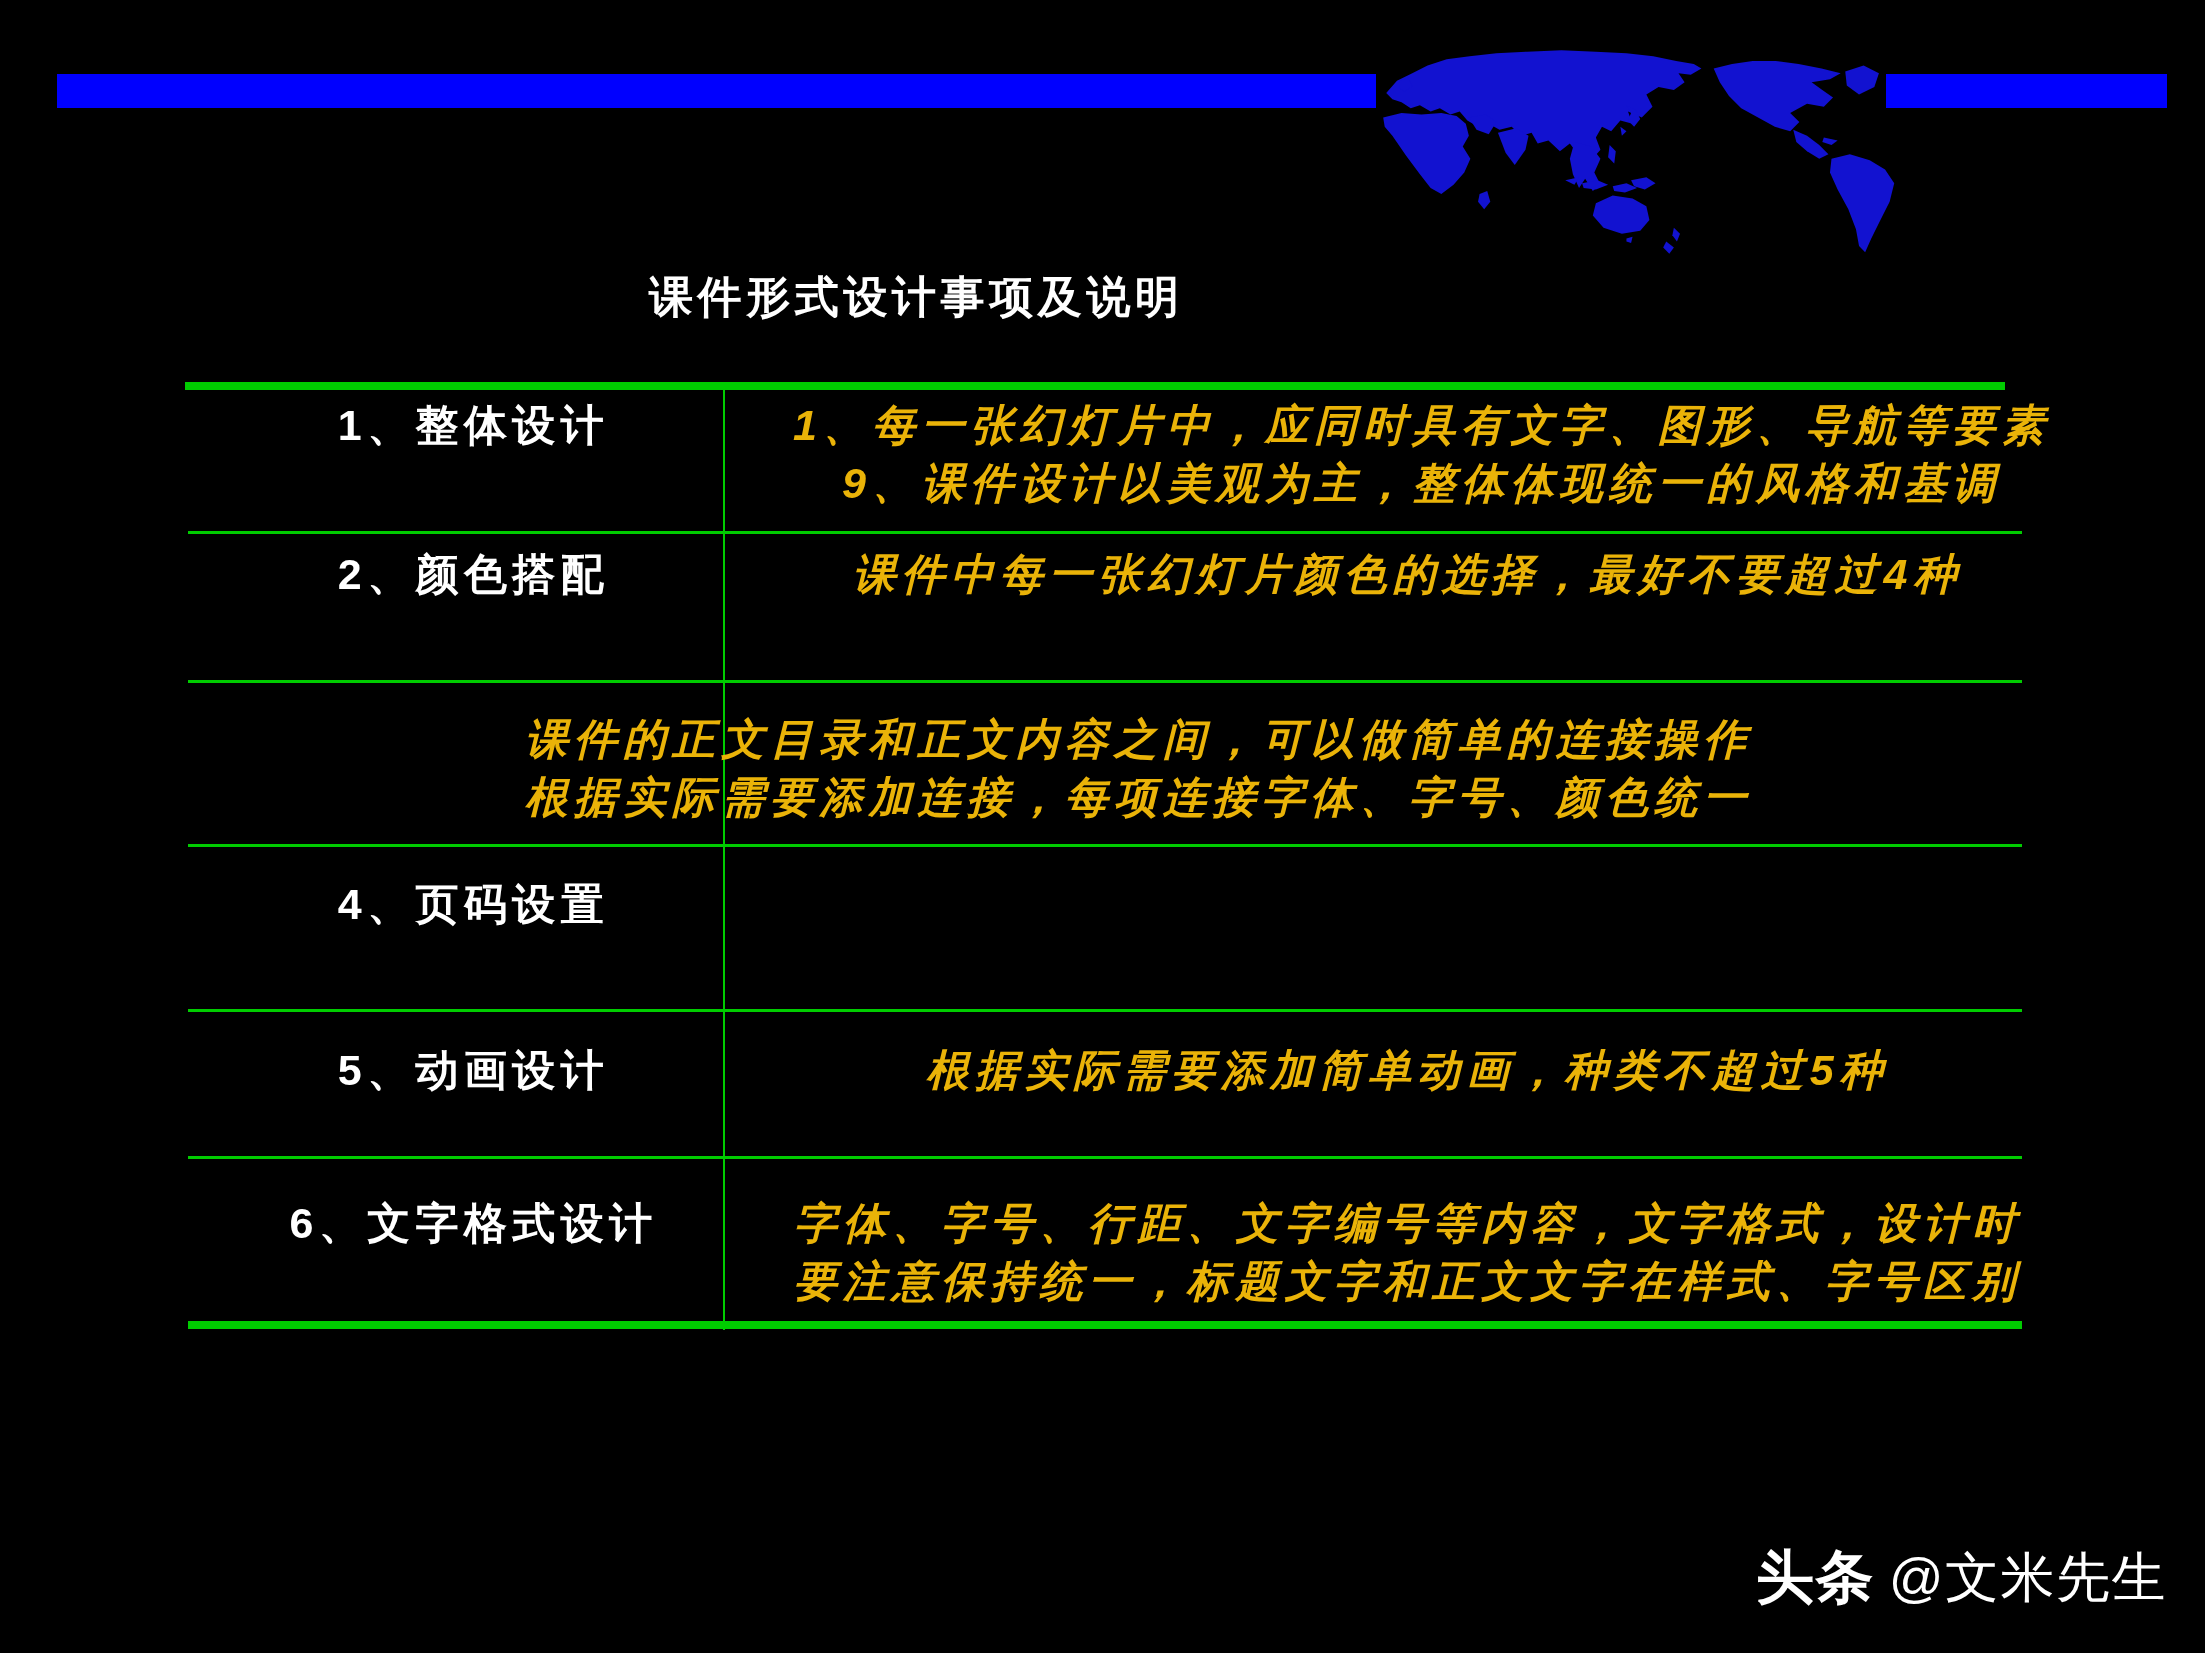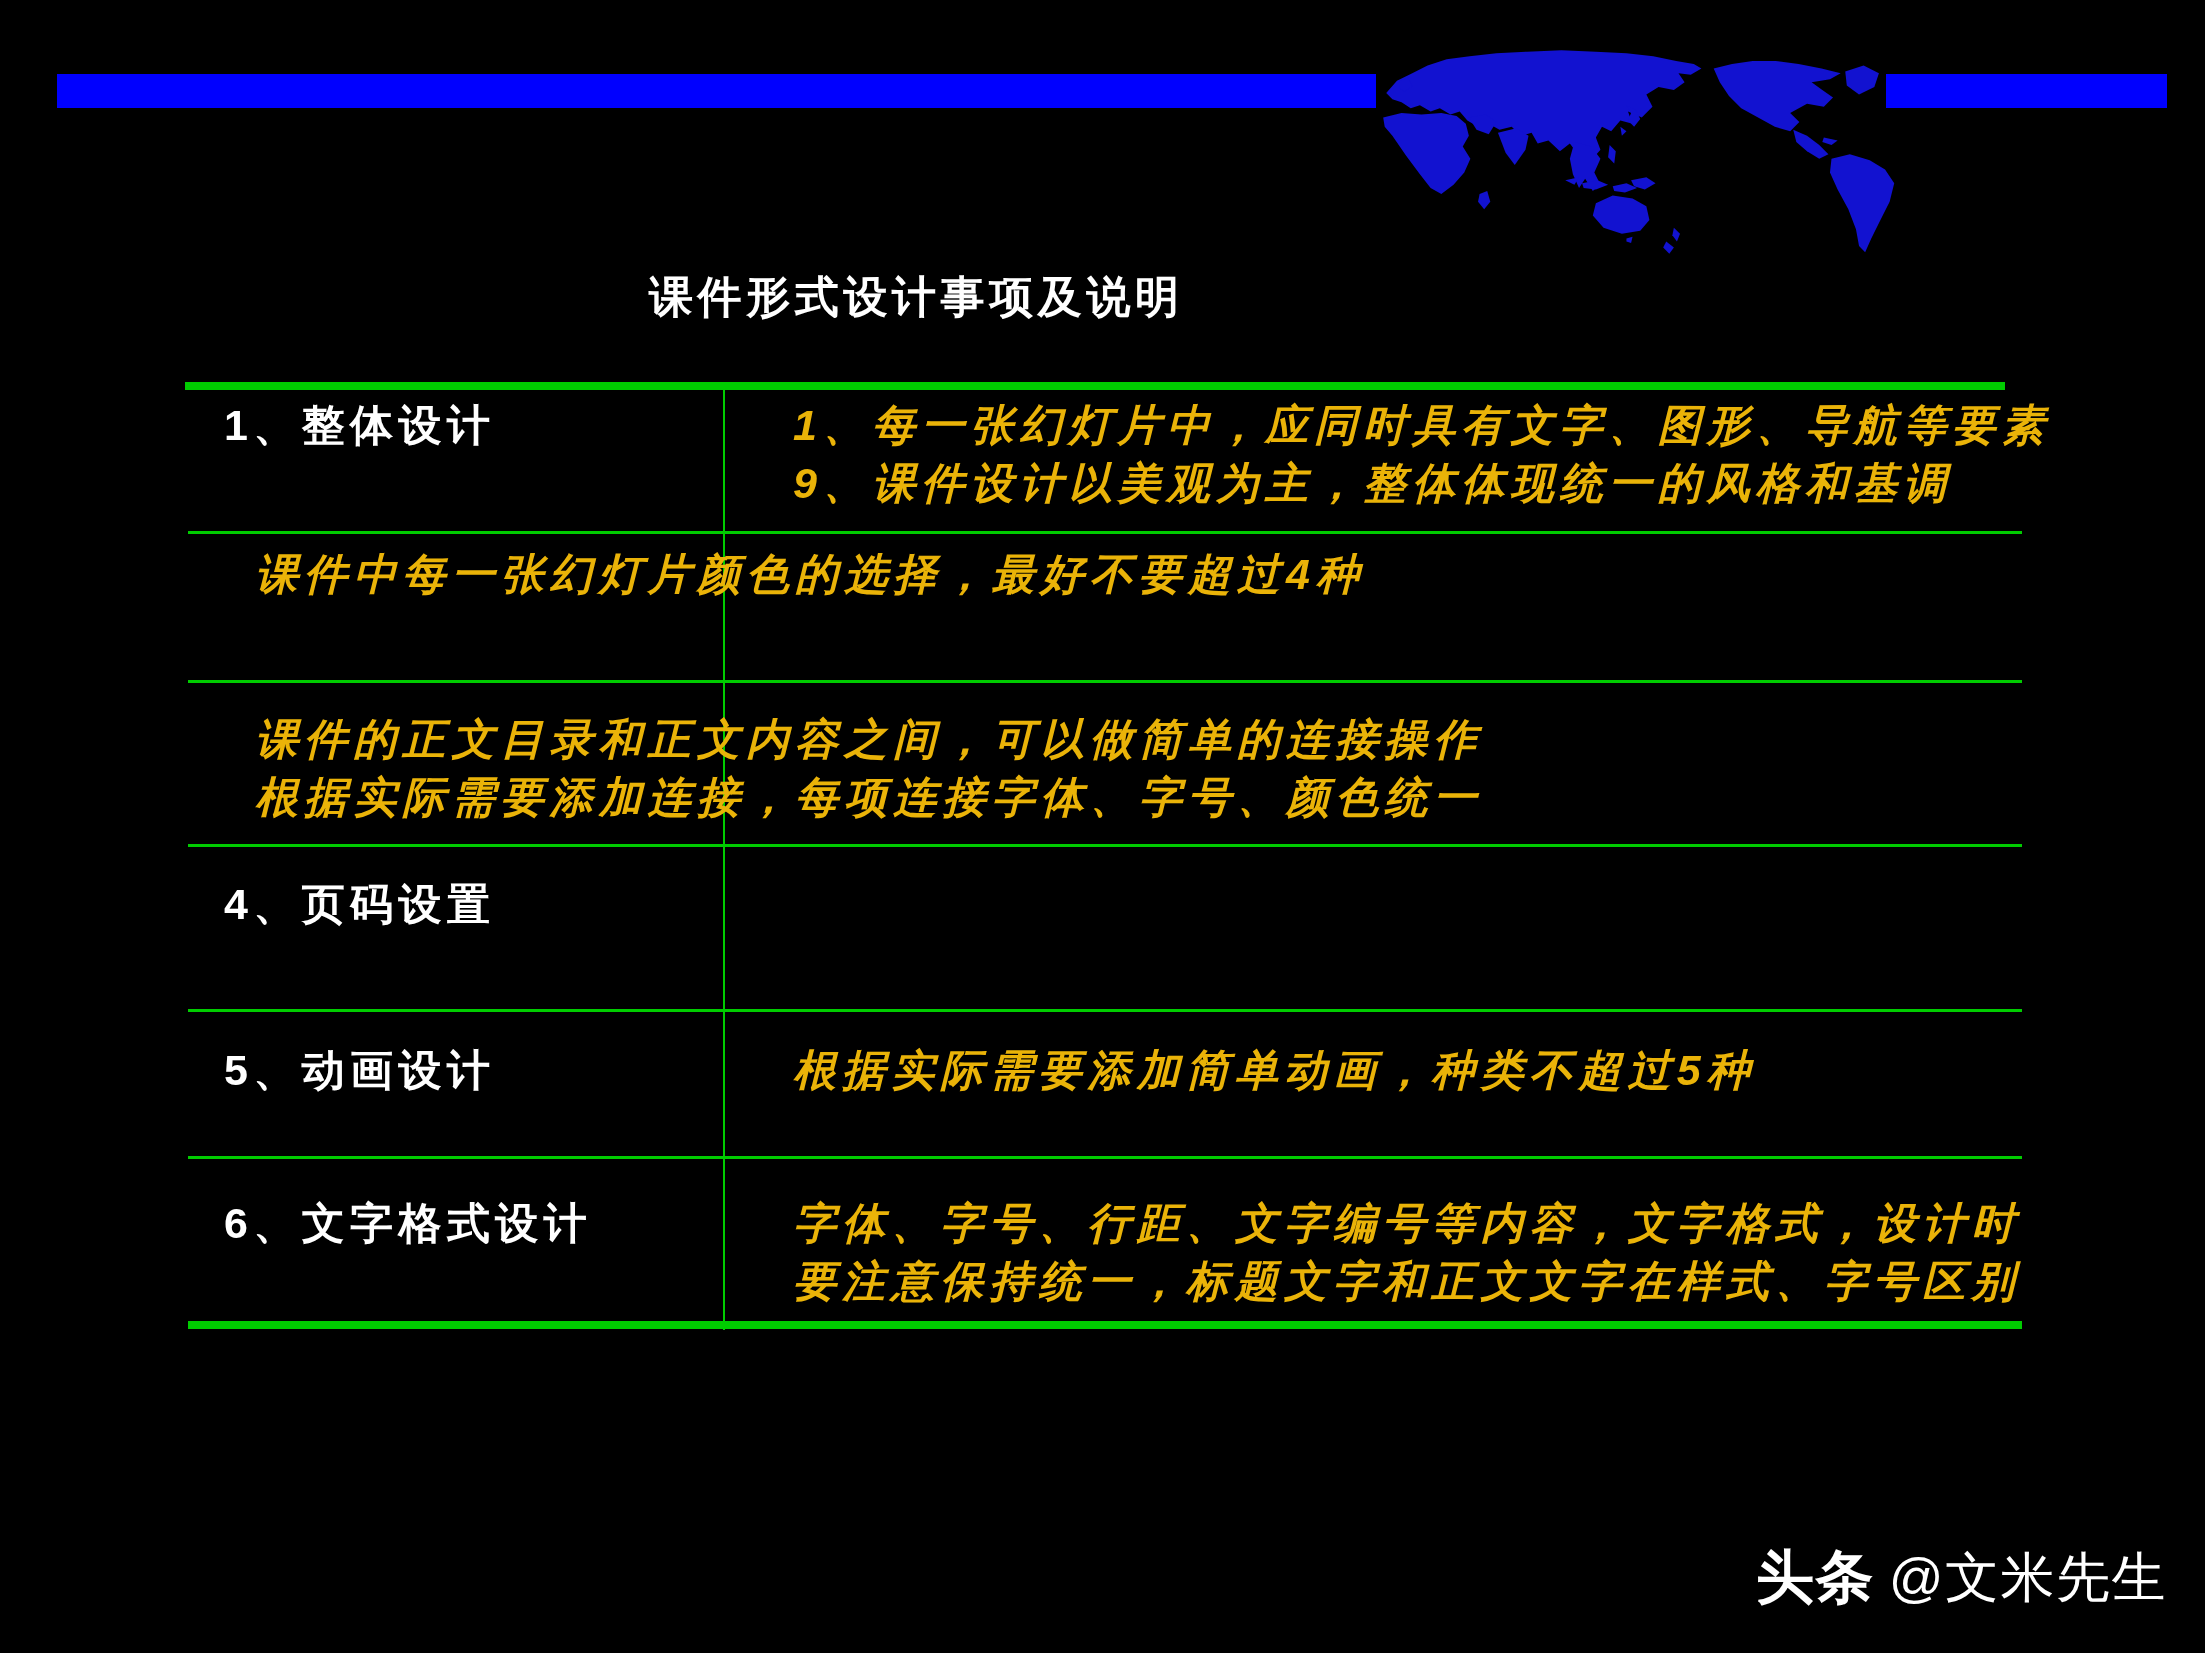--- a/index.html
+++ b/index.html
@@ -2,20 +2,21 @@
 <html style="font-size:12.3px"><head>
 <meta charset="utf-8">
 <style>
   html,body{margin:0;padding:0;background:#000;}
   #screen{
     position:relative;
     width:2205px;height:1654px;
     background:#000;
     overflow:hidden;
     font-family:"Liberation Sans", sans-serif;
+    text-align:center;
   }
   
   .top-bar{position:absolute;top:74px;height:34px;background:#0000FF;}
   .bar-left{left:57px;width:1319px;}
   .bar-right{left:1886px;width:281px;}
   
   .world-map{position:absolute;left:1374px;top:44px;width:547px;height:222px;}
   
   .title{
     position:absolute;left:649px;top:270px;margin:0;
@@ -128,20 +129,21 @@
 
   <div class="row r1">
     <div class="cell-l">1、整体设计</div>
     <div class="cell-r">
       <div class="dline">1、每一张幻灯片中，应同时具有文字、图形、导航等要素</div>
       <div class="dline">9、课件设计以美观为主，整体体现统一的风格和基调</div>
     </div>
   </div>
 
   <div class="row r2">
+    <div class="cell-l">2、颜色搭配</div>
     <div class="cell-r">
       <div class="dline">课件中每一张幻灯片颜色的选择，最好不要超过4种</div>
     </div>
   </div>
 
   <div class="row r3">
     <div class="cell-r">
       <div class="dline">课件的正文目录和正文内容之间，可以做简单的连接操作</div>
       <div class="dline">根据实际需要添加连接，每项连接字体、字号、颜色统一</div>
     </div>

